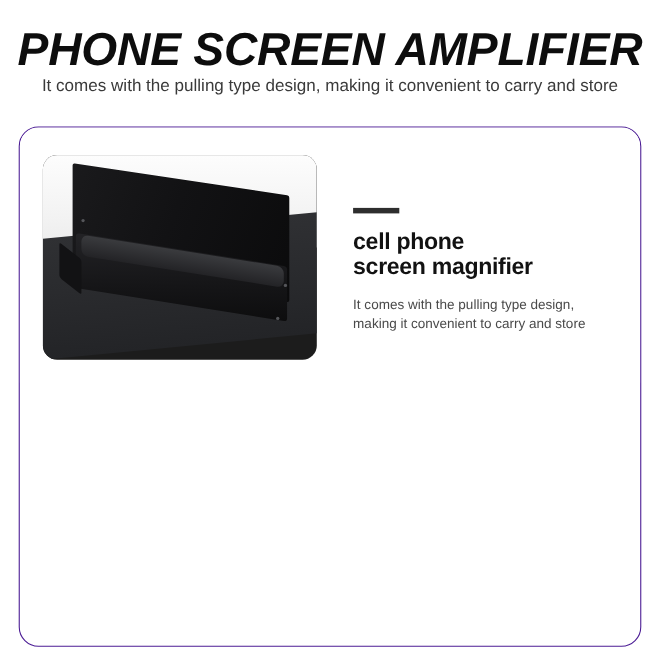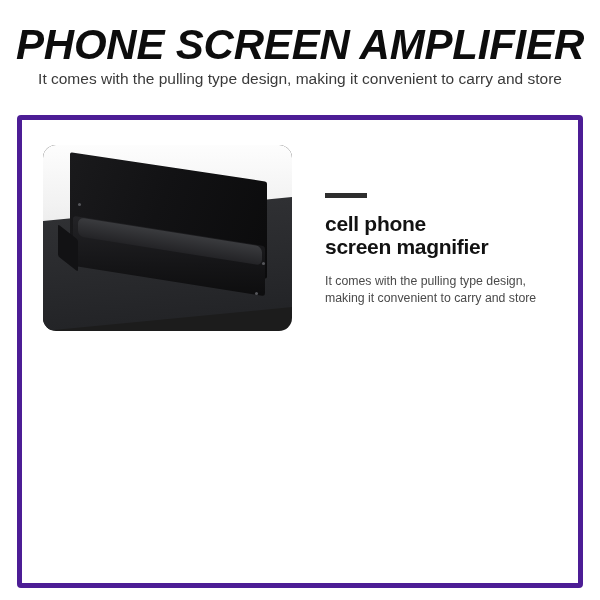--- a/index.html
+++ b/index.html
@@ -51,22 +51,22 @@
   }
 
   
   .card {
     position: absolute;
     left: 17px;
     top: 115px;
     width: 566px;
     height: 473px;
     box-sizing: border-box;
-    border: 5px solid #4c1d95;
-    border-radius: 4px;
+    border: 1px solid #4c1d95;
+    border-radius: 18px;
     background: #ffffff;
     overflow: hidden;
   }
 
   .panel {
     position: absolute;
     left: 0;
     width: 100%;
     box-sizing: border-box;
   }

